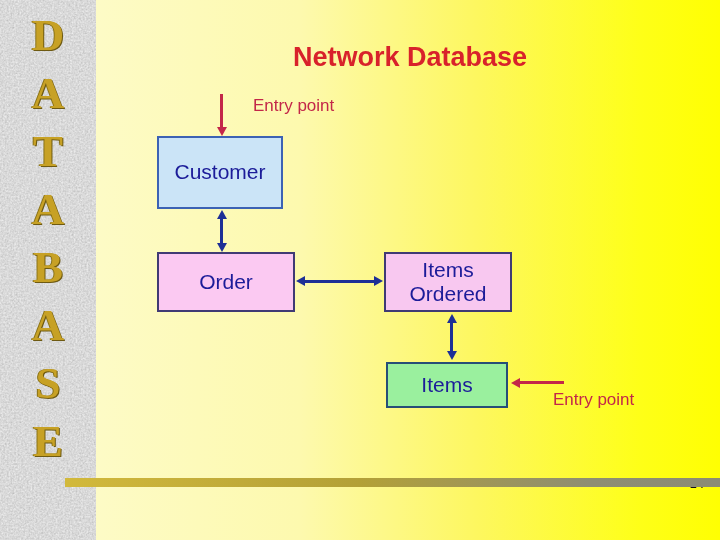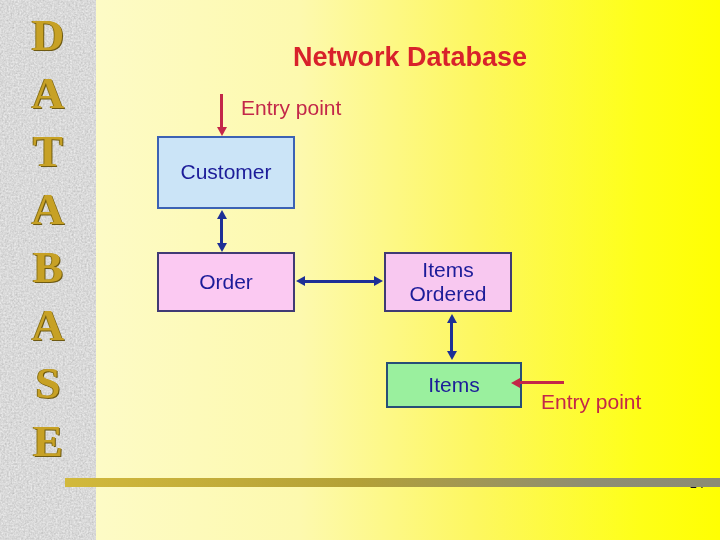--- a/index.html
+++ b/index.html
@@ -21,33 +21,33 @@
   }
   .letters span {
     font-family: "Liberation Serif", serif; font-weight: bold; font-size: 45px; line-height: 46px;
     color: #c7a125; text-shadow: 1px 1px 0 #6e5a12, -1px 0 0 #8a7318;
   }
   
   .title {
     position: absolute; left: 96px; top: 40px; width: 624px; margin: 2px;
     text-align: center; font-size: 27px; font-weight: bold; color: #d8222b;
   }
-  .entry-label { position: absolute; font-size: 21px; color: #c32749; white-space: nowrap; }
+  .entry-label { position: absolute; font-size: 17px; color: #c32749; white-space: nowrap; margin-left: 12px; }
   .entry-label.top { left: 241px; top: 96px; }
   .entry-label.bottom { left: 541px; top: 390px; }
   
   .dbox {
     position: absolute; box-sizing: border-box;
     display: flex; align-items: center; justify-content: center; text-align: center;
     font-size: 21px; line-height: 1.15; color: #1c1c99;
   }
-  .box-customer { left: 157px; top: 136px; width: 138px; height: 73px; border: 2px solid #3c62b4; }
+  .box-customer { left: 157px; top: 136px; width: 126px; height: 73px; border: 2px solid #3c62b4; }
   .box-order { left: 157px; top: 252px; width: 138px; height: 60px; border: 2px solid #403a74; }
   .box-items-ordered { left: 384px; top: 252px; width: 128px; height: 60px; border: 2px solid #403a74; padding: 0 4px; }
-  .box-items { left: 386px; top: 362px; width: 136px; height: 46px; border: 2px solid #274e77; }
+  .box-items { left: 386px; top: 362px; width: 122px; height: 46px; border: 2px solid #274e77; }
   
   .line { position: absolute; }
   .navy { background: #1e2f96; }
   .crimson { background: #c32749; }
   .tri { position: absolute; width: 0; height: 0; }
   .tri.up    { border-left: 5px solid transparent; border-right: 5px solid transparent; border-bottom: 9px solid #1e2f96; }
   .tri.down  { border-left: 5px solid transparent; border-right: 5px solid transparent; border-top: 9px solid #1e2f96; }
   .tri.left  { border-top: 5px solid transparent; border-bottom: 5px solid transparent; border-right: 9px solid #1e2f96; }
   .tri.right { border-top: 5px solid transparent; border-bottom: 5px solid transparent; border-left: 9px solid #1e2f96; }
   .tri.c-down { border-left: 5px solid transparent; border-right: 5px solid transparent; border-top: 9px solid #c32749; }

